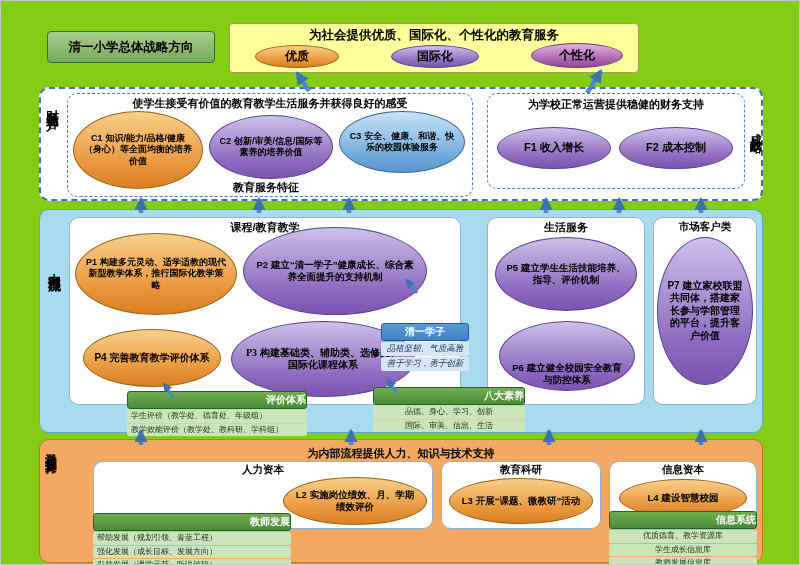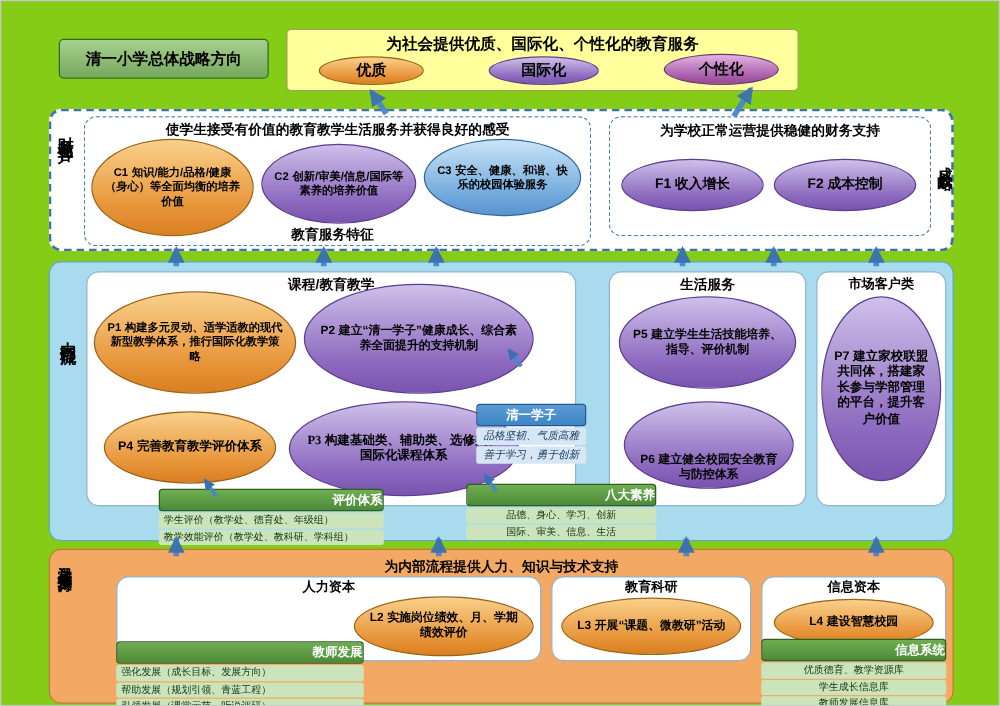--- a/index.html
+++ b/index.html
@@ -142,22 +142,22 @@
   </div>
 
   <div class="whitebox" style="left:608px;top:460px;width:148px;height:68px;"></div>
   <div class="sec-title" style="left:608px;top:462px;width:148px;font-size:10.5px;">信息资本</div>
   <div class="ellipse e-orange" style="left:618px;top:478px;width:128px;height:38px;font-size:9.5px;">
     <div><span class="oid">L4</span><span>建设智慧校园</span></div>
   </div>
 
   <div class="gp" style="left:92px;top:512px;width:198px;">
     <div class="gp-h">教师发展</div>
+    <div class="gp-r">帮助发展（规划引领、青蓝工程）</div>
     <div class="gp-r">强化发展（成长目标、发展方向）</div>
-    <div class="gp-r">帮助发展（规划引领、青蓝工程）</div>
     <div class="gp-r">引领发展（课堂示范、听说评研）</div>
 
   </div>
 
   <div class="gp gp-c" style="left:608px;top:510px;width:148px;">
     <div class="gp-h">信息系统</div>
     <div class="gp-r">优质德育、教学资源库</div>
     <div class="gp-r">学生成长信息库</div>
     <div class="gp-r">教师发展信息库</div>
   </div>

